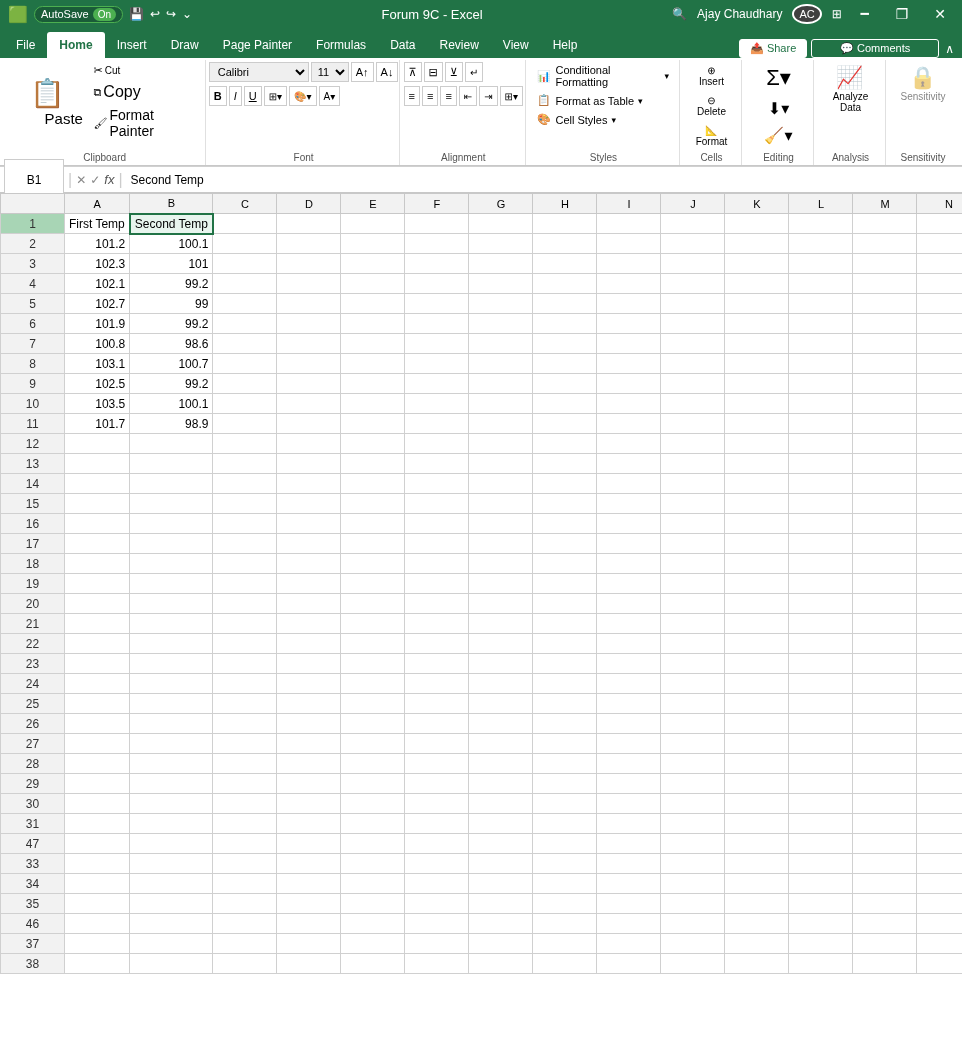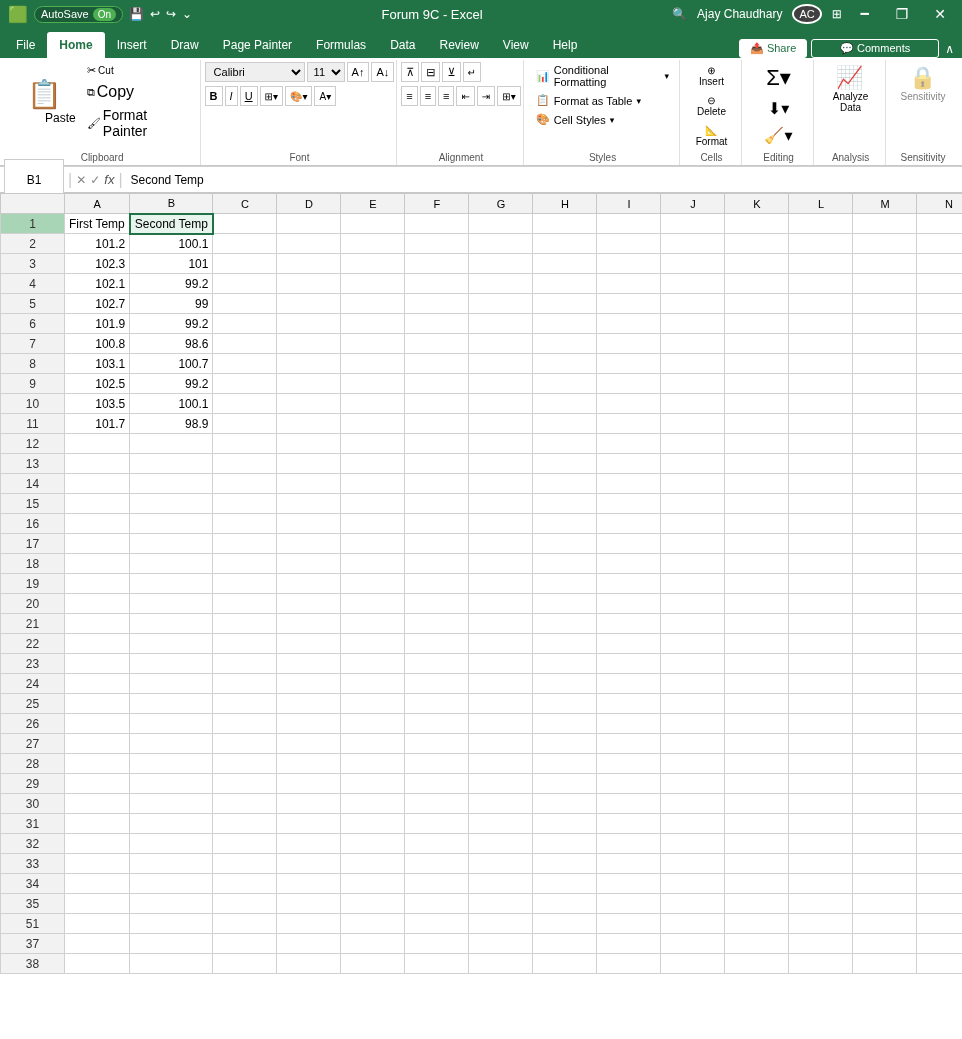--- a/index.html
+++ b/index.html
@@ -285,21 +285,21 @@
       </div>
     </div>
 
     <div id="ribbon-content">
 
       <div class="ribbon-group">
         <div class="ribbon-group-content">
           <div style="display:flex;align-items:center;gap:2px;">
             <div class="ribbon-btn">
               <span style="font-size:28px;">📋</span>
-              <span style="font-size:12px;margin-left:32px;">Paste</span>
+              <span style="font-size:15px;margin-left:32px;">Paste</span>
             </div>
             <div style="display:flex;flex-direction:column;gap:2px;">
               <div class="ribbon-btn-small">
                 <span>✂</span>
                 <span style="font-size:10px;">Cut</span>
               </div>
               <div class="ribbon-btn-small">
                 <span>⧉</span>
                 <span style="font-size:16px;">Copy</span>
               </div>
@@ -989,21 +989,21 @@
               <td></td>
               <td></td>
               <td></td>
               <td></td>
               <td></td>
               <td></td>
               <td></td>
               <td></td>
             </tr>
             <tr>
-              <td class="row-num-cell">32</td>
+              <td class="row-num-cell">47</td>
               <td></td>
               <td></td>
               <td></td>
               <td></td>
               <td></td>
               <td></td>
               <td></td>
               <td></td>
               <td></td>
               <td></td>
@@ -1057,21 +1057,21 @@
               <td></td>
               <td></td>
               <td></td>
               <td></td>
               <td></td>
               <td></td>
               <td></td>
               <td></td>
             </tr>
             <tr>
-              <td class="row-num-cell">51</td>
+              <td class="row-num-cell">46</td>
               <td></td>
               <td></td>
               <td></td>
               <td></td>
               <td></td>
               <td></td>
               <td></td>
               <td></td>
               <td></td>
               <td></td>

